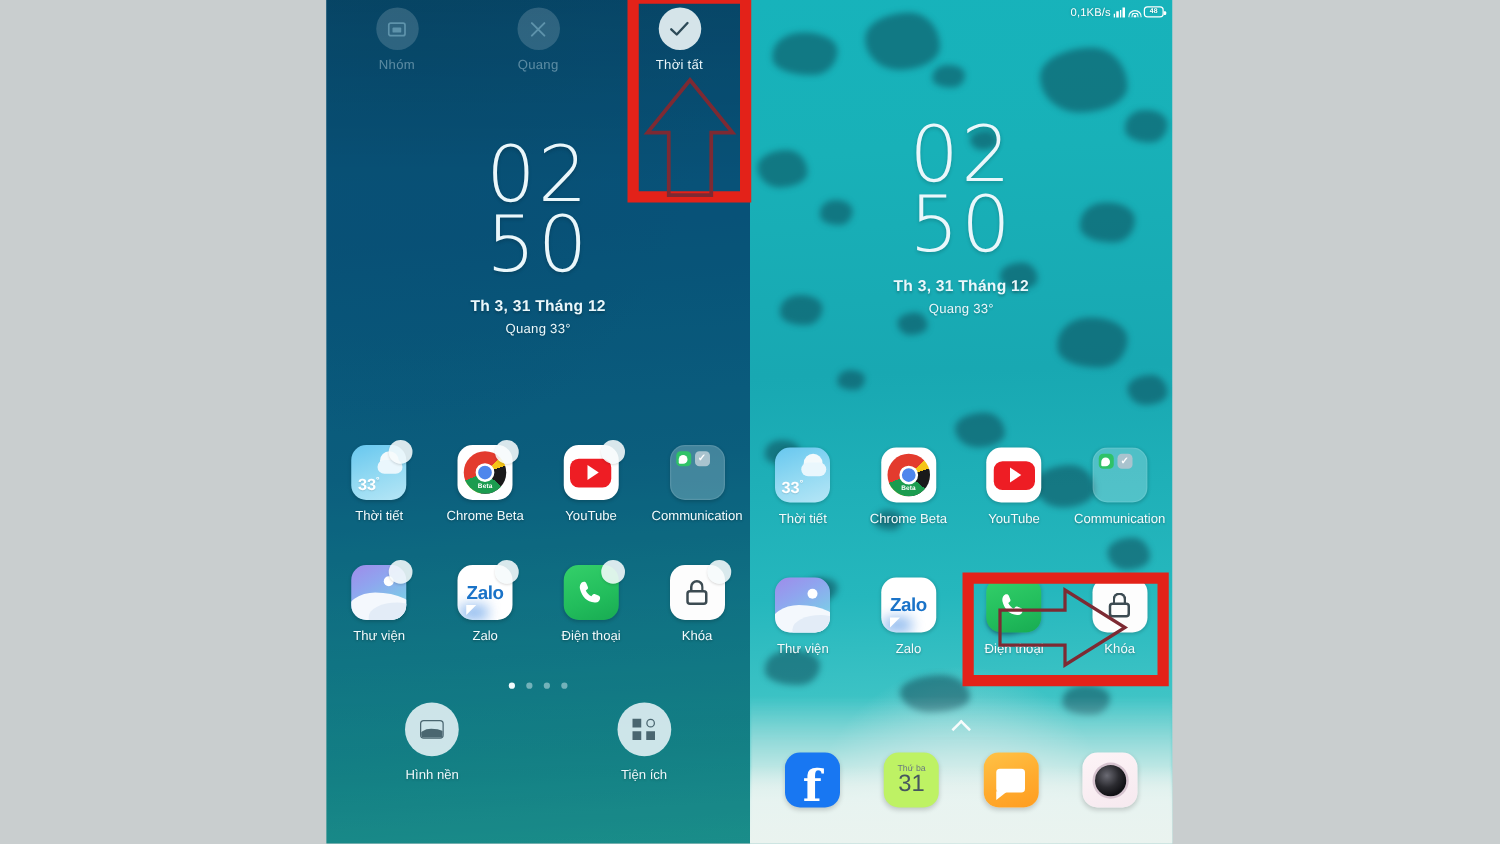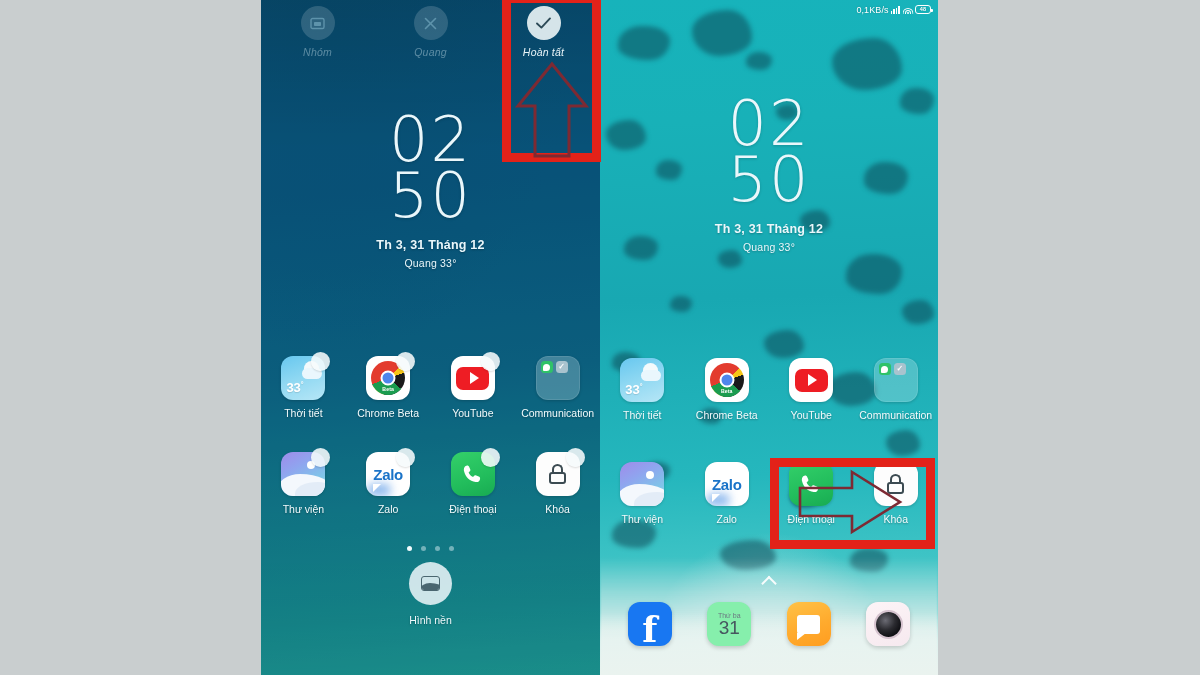--- a/index.html
+++ b/index.html
@@ -81,21 +81,21 @@
     position:absolute; top:6px; left:0; right:0; height:66px;
     display:flex; align-items:flex-start;
   }
   .edit-act { flex:1; display:flex; flex-direction:column; align-items:center; gap:6px; }
   .edit-circle {
     width:34px; height:34px; border-radius:50%;
     display:flex; align-items:center; justify-content:center;
   }
   .edit-circle.dim { background: rgba(255,255,255,.16); }
   .edit-circle.on  { background: rgba(236,245,247,.90); }
-  .edit-label { font-size:10.5px; letter-spacing:.2px;font-style:italic; }
+  .edit-label { font-size:10.5px; letter-spacing:.2px; }
   .edit-label.dim { color: rgba(205,228,238,.42); }
   .edit-label.on  { color: #e8f4f8; }
 
   
   .clock { position:absolute; left:0; right:0; text-align:center; color:#eaf7fb; }
   .clock .hh, .clock .mm {
     font-family:"DejaVu Sans", sans-serif;
     font-weight:300; font-size:62px; line-height:.90; letter-spacing:2px;
     text-shadow:0 1px 3px rgba(0,0,0,.18);
   }
@@ -208,21 +208,21 @@
   .chevron-up { position:absolute; left:50%; transform:translateX(-50%);
     width:13px; height:13px; }
   .chevron-up::before { content:""; position:absolute; left:1px; top:4px; width:9px; height:9px;
     border-left:2.2px solid #fff; border-top:2.2px solid #fff; transform:rotate(45deg); opacity:.92; }
   .dock { position:absolute; left:0; right:0; display:flex; padding:0 10px; }
   .dock .slot { flex:1; display:flex; justify-content:center; }
   .dicon { width:44px; height:44px; border-radius:12px; overflow:hidden; position:relative;
            box-shadow:0 2px 4px rgba(0,0,0,.18); }
   .d-fb { background:#1877f2; display:flex; align-items:flex-end; justify-content:center; }
   .d-fb span { font-family:"DejaVu Serif", serif; font-size:35px; font-weight:700; color:#fff; line-height:.92; }
-  .d-cal { background:#86efac; display:flex; flex-direction:column; align-items:center; justify-content:center; }
+  .d-cal { background:#bef264; display:flex; flex-direction:column; align-items:center; justify-content:center; }
   .d-cal .cd-top { font-size:7px; color:#6a7880; margin-bottom:-1px; }
   .d-cal .cd-num { font-size:19px; color:#46565f; font-weight:400; line-height:1; }
   .d-msg { background: linear-gradient(160deg,#ffc246 0%,#ffab2e 55%,#ff9d20 100%);
            display:flex; align-items:center; justify-content:center; }
   .d-msg .bub { width:23px; height:19px; background:#fff; border-radius:3px; position:relative; }
   .d-msg .bub::after { content:""; position:absolute; left:0; bottom:-6px; width:0;height:0;
     border-top:7px solid #fff; border-right:9px solid transparent; }
   .d-cam { background: linear-gradient(160deg,#fdf4f7 0%,#f6e9ef 100%);
            display:flex; align-items:center; justify-content:center; }
   .d-cam .lens { width:25px;height:25px;border-radius:50%;
@@ -263,21 +263,21 @@
         </div>
         <div class="edit-label dim">Quang</div>
       </div>
 
       <div class="edit-act">
         <div class="edit-circle on">
           <svg width="17" height="14" viewBox="0 0 17 14">
             <polyline points="2,7.5 6.4,11.6 15,2.4" fill="none" stroke="#2d4a57" stroke-width="1.9" stroke-linecap="round" stroke-linejoin="round"></polyline>
           </svg>
         </div>
-        <div class="edit-label on">Hoàn tất</div>
+        <div class="edit-label on">Thời tất</div>
       </div>
     </div>
 
     <div class="clock" style="top:112px;">
       <div class="hh">02</div>
       <div class="mm">50</div>
       <div class="dt">Th 3, 31 Tháng 12</div>
       <div class="wx">Quang  33°</div>
     </div>
 
@@ -394,20 +394,31 @@
       <i></i>
       <i></i>
     </div>
 
     <div class="bottom-tools" style="top:562px;">
       <div class="btool">
         <div class="circ">
             <div class="gl-wall"></div>
           </div>
         <div class="lbl">Hình nền</div>
+      </div>
+      <div class="btool">
+        <div class="circ">
+          <div class="gl-apps">
+              <s></s>
+              <s></s>
+              <s></s>
+              <s></s>
+            </div>
+        </div>
+        <div class="lbl">Tiện ích</div>
       </div>
     </div>
   </div>
 
   <div class="phone" id="phone-right">
     <div class="wall-right">
       <div class="blob" style="left:18px;  top:26px;  width:52px; height:34px;"></div>
       <div class="blob s2" style="left:92px;  top:10px;  width:60px; height:46px;"></div>
       <div class="blob" style="left:146px; top:52px;  width:26px; height:18px;"></div>
       <div class="blob s2" style="left:232px; top:38px;  width:70px; height:52px;"></div>

